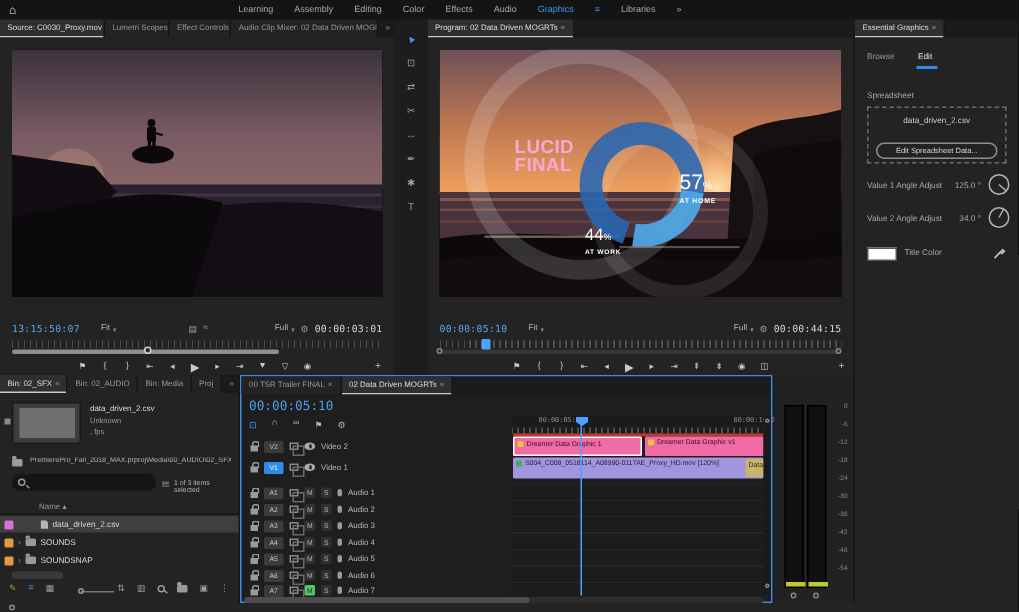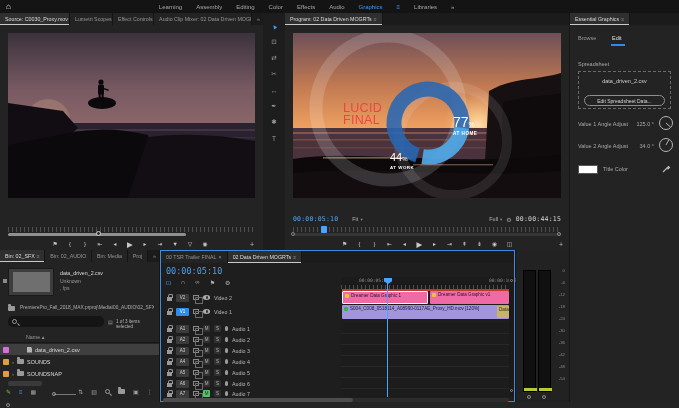--- a/index.html
+++ b/index.html
@@ -128,20 +128,35 @@
       <path d="M0 70 L55 78 L70 95 L40 120 L0 118 Z" fill="#120d12"></path>
       <path d="M60 100 Q100 92 140 102 L150 165 L0 165 L0 112 Z" fill="#0c090d"></path>
       <path d="M140 104 Q190 98 247 108 L247 165 L120 165 Z" fill="#120e13"></path>
       <ellipse cx="94" cy="70" rx="14" ry="6" fill="#0c090d"></ellipse>
       <circle cx="93" cy="49" r="2.6" fill="#0a080b"></circle>
       <rect x="90" y="51.5" width="6" height="10" rx="1.5" fill="#0a080b"></rect>
       <rect x="90.5" y="60" width="2.2" height="9" fill="#0a080b"></rect>
       <rect x="93.5" y="60" width="2.2" height="9" fill="#0a080b"></rect>
       <rect x="96" y="55" width="5" height="1.4" fill="#0a080b" transform="rotate(18 96 55)"></rect>
     </svg>
+    <div class="tcrow" style="left:8px;top:202px;width:247px">
+      <span class="tc blue">13:15:50:07</span>
+      <span class="dd" style="margin-left:10px">
+          <span>Fit</span>
+          <span class="caret">▾</span>
+        </span>
+      <span style="margin-left:44px;font-size:6px;color:#9d9d9d">▤</span>
+      <span style="font-size:6px;color:#9d9d9d">≈</span>
+      <span class="dd" style="margin-left:auto">
+          <span>Full</span>
+          <span class="caret">▾</span>
+        </span>
+      <span style="font-size:6px;color:#9d9d9d">⚙</span>
+      <span class="tc" style="color:#d7d7d7">00:00:03:01</span>
+    </div>
     <div class="ticks" style="left:8px;top:214px;width:247px"></div>
     <div class="sbar" style="left:8px;top:220px;width:178px"></div>
     <div class="abs" style="left:96px;top:218px;width:5px;height:5px;border:1px solid #d5d5d5;border-radius:50%;background:#2a2a2a"></div>
     <div class="transport" style="left:30px;top:226px;width:200px">
       <span class="tbtn">⚑</span>
       <span class="tbtn">{</span>
       <span class="tbtn">}</span>
       <span class="tbtn">⇤</span>
       <span class="tbtn">◂</span>
       <span class="tbtn play">▶</span>
@@ -196,26 +211,26 @@
       <path d="M0 140 C80 132 180 146 268 138 L268 165 L0 165 Z" fill="#130d10"></path>
       <rect x="30" y="124" width="90" height="1.6" fill="#d8b49c" opacity="0.5"></rect>
       <rect x="120" y="131" width="80" height="1.4" fill="#caa086" opacity="0.45"></rect>
 
       <circle cx="95" cy="75" r="72" fill="none" stroke="#ffffff" stroke-opacity="0.16" stroke-width="13"></circle>
       <circle cx="160" cy="108" r="54" fill="none" stroke="#ffffff" stroke-opacity="0.10" stroke-width="10"></circle>
       <circle cx="135" cy="90" r="34" fill="none" stroke="#2766b3" stroke-opacity="0.88" stroke-width="15" stroke-dasharray="158 56" transform="rotate(108 135 90)"></circle>
       <circle cx="135" cy="90" r="34" fill="none" stroke="#4fa8e8" stroke-opacity="0.92" stroke-width="15" stroke-dasharray="54 160" transform="rotate(8 135 90)"></circle>
     </svg>
 
-    <div class="abs" style="left:58px;top:90px;font-size:12.5px;font-weight:normal;color:#ef4444;line-height:11.5px;letter-spacing:.3px">
+    <div class="abs" style="left:58px;top:80px;font-size:12.5px;font-weight:bold;color:#f9a8d4;line-height:11.5px;letter-spacing:.3px">
       <div>LUCID</div>
       <div>FINAL</div>
     </div>
     <div class="abs" style="left:168px;top:100px;color:#fff">
-      <span style="font-size:14px;font-weight:300">77</span><span style="font-size:7px">%</span>
+      <span style="font-size:14px;font-weight:300">57</span><span style="font-size:7px">%</span>
       <div style="font-size:4.6px;font-weight:bold;letter-spacing:.5px">AT HOME</div>
     </div>
     <div class="abs" style="left:105px;top:134px;color:#fff">
       <span style="font-size:11px;font-weight:300">44</span><span style="font-size:6px">%</span>
       <div style="font-size:4.4px;font-weight:bold;letter-spacing:.5px">AT WORK</div>
     </div>
     <div class="tcrow" style="left:8px;top:202px;width:268px">
       <span class="tc blue">00:00:05:10</span>
       <span class="dd" style="margin-left:10px">
           <span>Fit</span>

